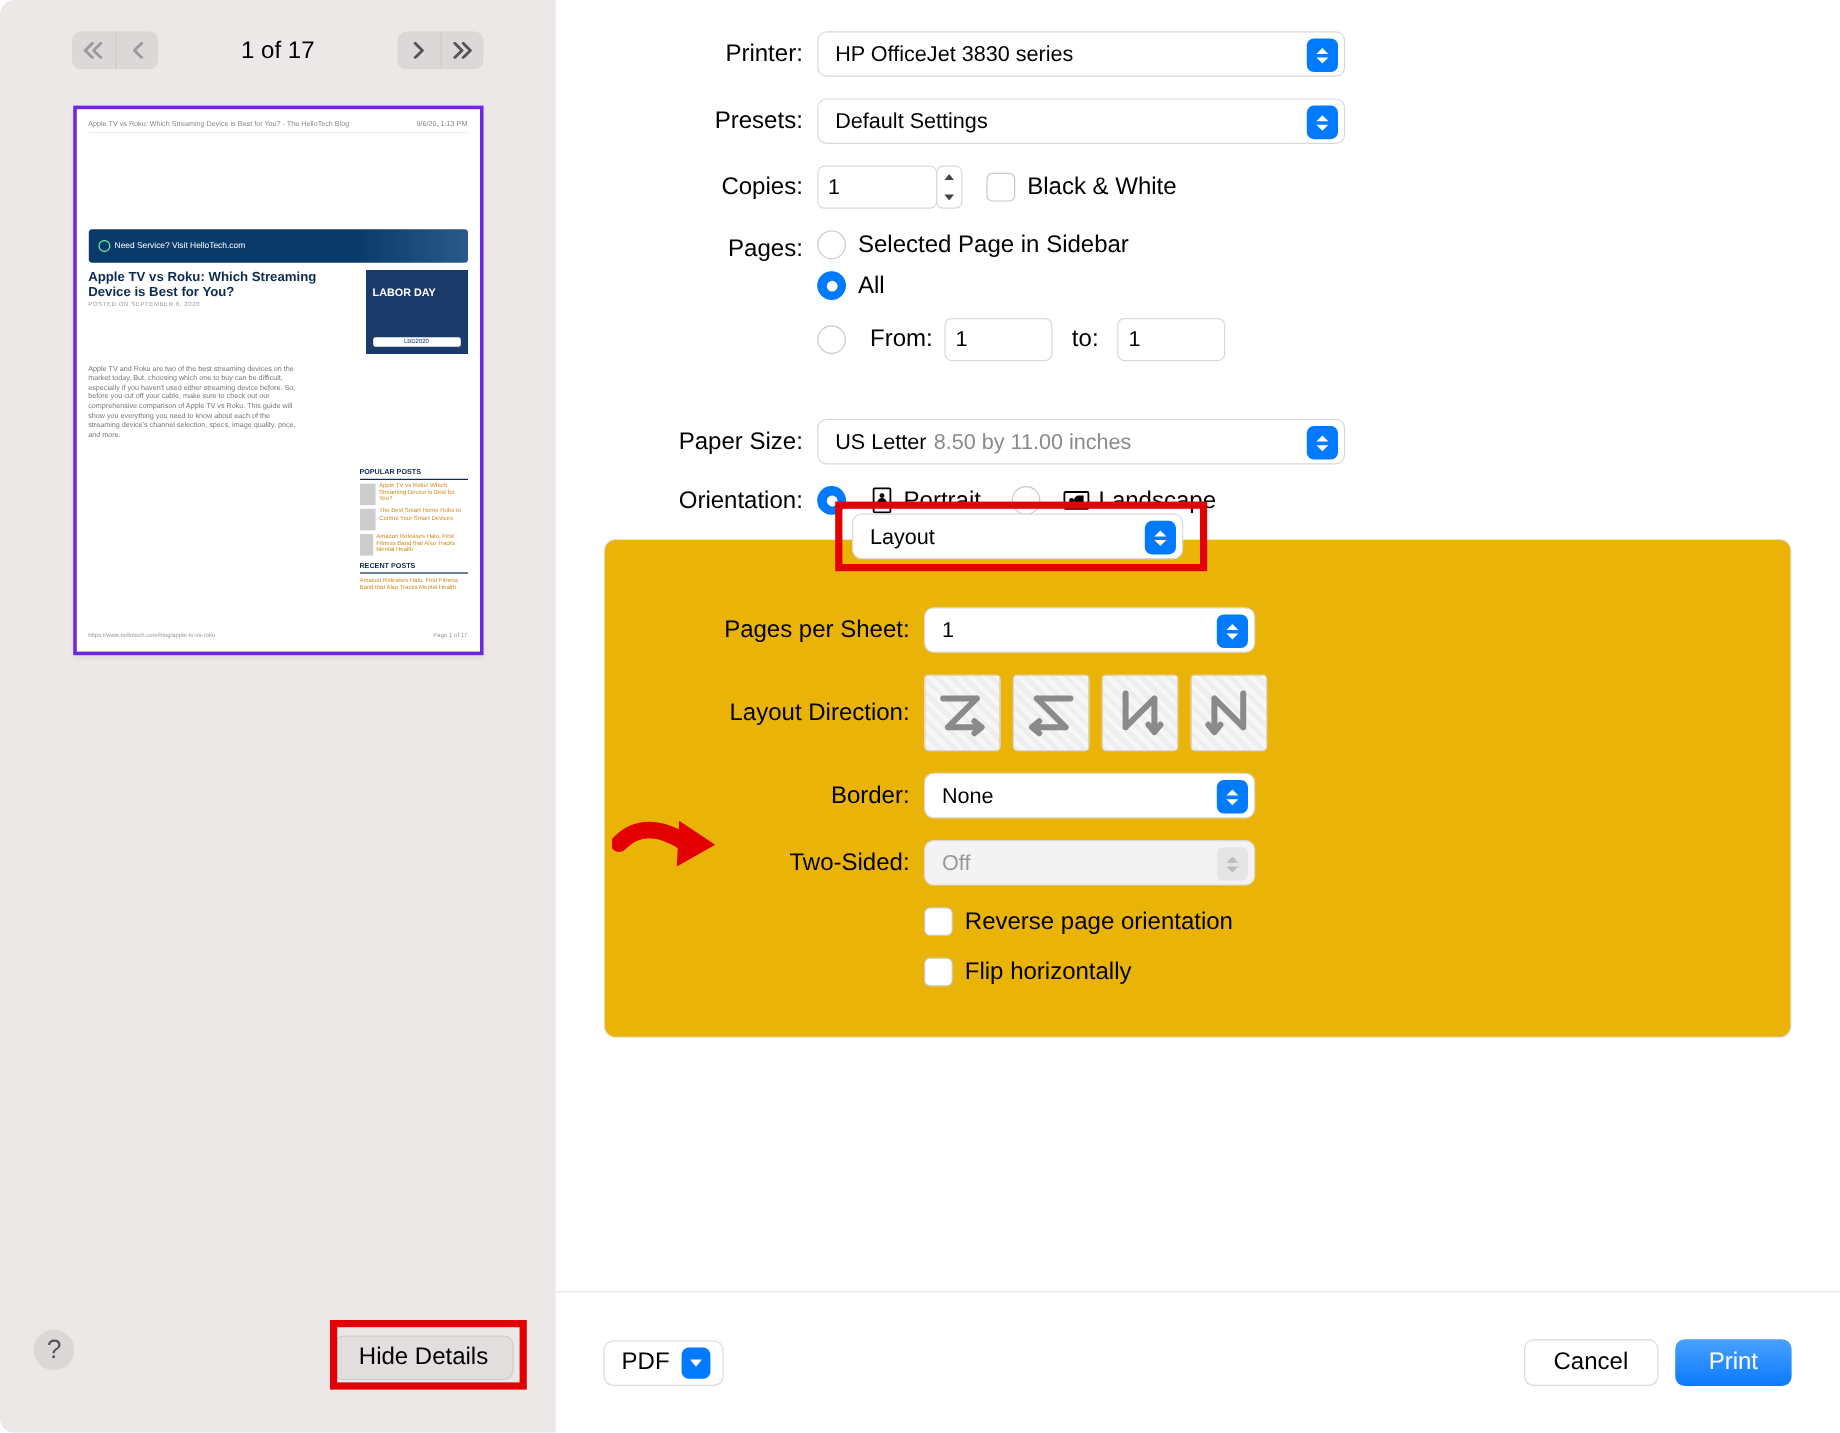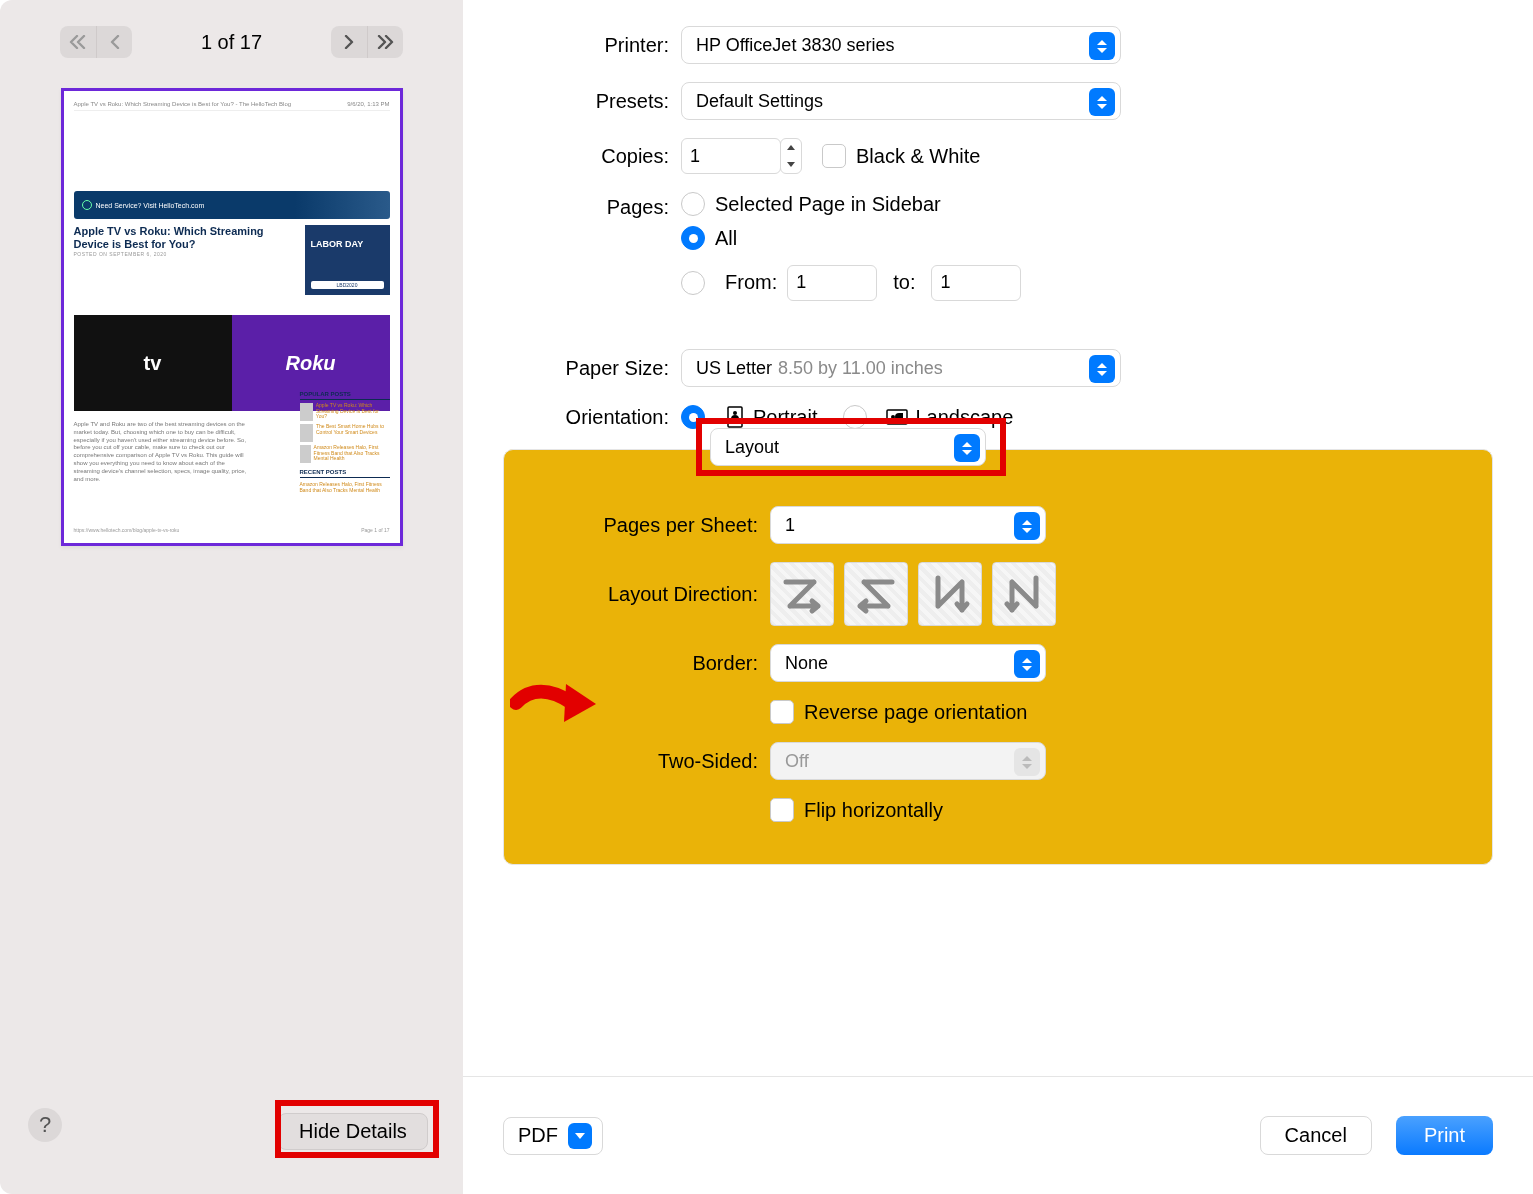--- a/index.html
+++ b/index.html
@@ -345,29 +345,20 @@
       </div>
     <div class="title-row">
       <div>
         <div class="article-title" style="width:100%">Apple TV vs Roku: Which Streaming Device is Best for You?</div>
         <div class="posted">POSTED ON SEPTEMBER 6, 2020</div>
       </div>
       <div class="ad">
         <div class="ad-label">LABOR DAY</div>
         <div style="position:absolute;bottom:6px;left:6px;right:6px;text-align:center;font-size:5px;background:#fff;color:#1a3a6a;border-radius:2px;padding:1px">LBD2020</div>
       </div>
-    </div>
-    <div class="media">
-      <div class="tv">
-          <span style="font-size:18px"></span>
-          <span>tv</span>
-        </div>
-      <div class="roku">
-          <span>Roku</span>
-        </div>
     </div>
     <div class="side">
       <h4>POPULAR POSTS</h4>
       <div class="sp">
           <div class="thumb"></div>
           <div class="txt">Apple TV vs Roku: Which Streaming Device is Best for You?</div>
         </div>
       <div class="sp">
           <div class="thumb"></div>
           <div class="txt">The Best Smart Home Hubs to Control Your Smart Devices</div>
@@ -523,48 +514,48 @@
     </div>
 
     <div class="row">
       <div class="label" style="width:236px">Border:</div>
       <div class="mac-select" style="width:276px">
         <span>None</span>
         <span class="arrows"></span>
       </div>
     </div>
 
-    <div class="row">
-      <div class="label" style="width:236px"></div>
-      <div class="checkbox"></div>
-      <span>Reverse page orientation</span>
-    </div>
-
     <div class="row" style="position:relative">
       <div class="label" style="width:236px">Two-Sided:</div>
       <div class="mac-select disabled" style="width:276px">
         <span>Off</span>
         <span class="arrows"></span>
       </div>
     </div>
+
+    <div class="row">
+      <div class="label" style="width:236px"></div>
+      <div class="checkbox"></div>
+      <span>Reverse page orientation</span>
+    </div>
     <div class="row" style="margin-bottom:12px">
       <div class="label" style="width:236px"></div>
       <div class="checkbox"></div>
       <span>Flip horizontally</span>
     </div>
 
     <svg class="arrow-annot" style="left:6px; top:218px;" viewBox="0 0 90 70">
       <path d="M6 35 C 20 20, 40 20, 62 35" stroke="#e20000" stroke-width="14" fill="none" stroke-linecap="round"></path>
       <path d="M56 16 L86 36 L54 54 Z" fill="#e20000"></path>
     </svg>
   </div>
 
   <div class="footer-bar">
     <div class="pdf-btn">
       <span>PDF</span>
       <span class="arrows"></span>
     </div>
     <div style="flex:1"></div>
-    <button class="btn" style="margin-right:24px">Cancel</button>
+    <button class="btn" style="margin-right:14px">Cancel</button>
     <button class="btn primary">Print</button>
   </div>
 
 </div>
 
 </body></html>

